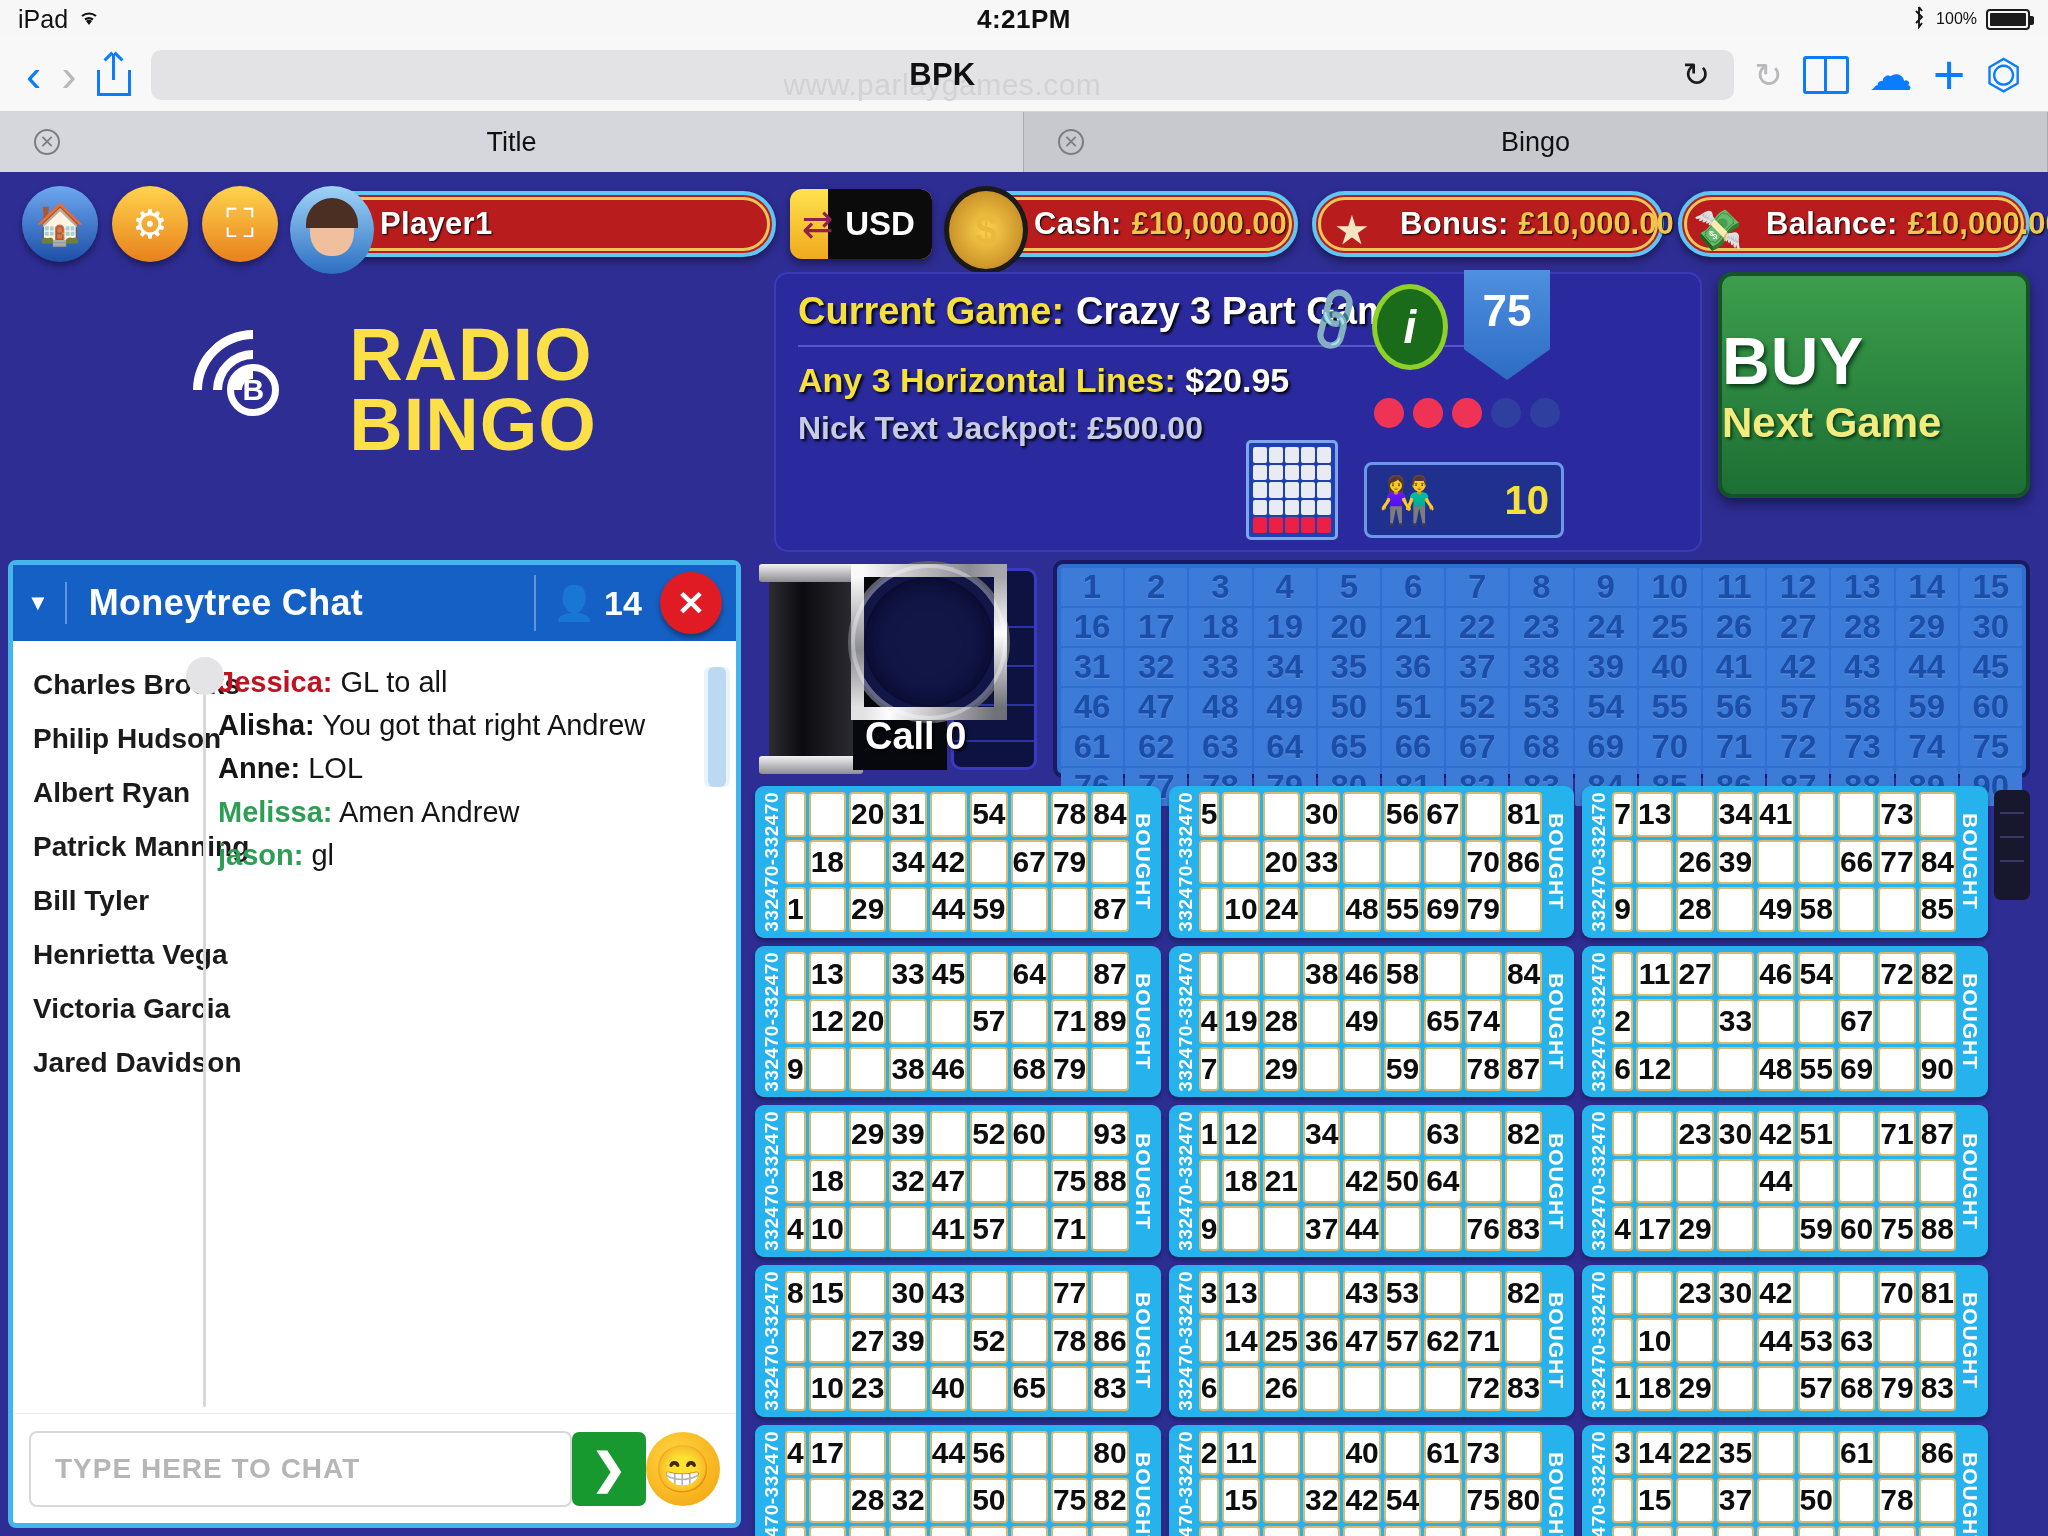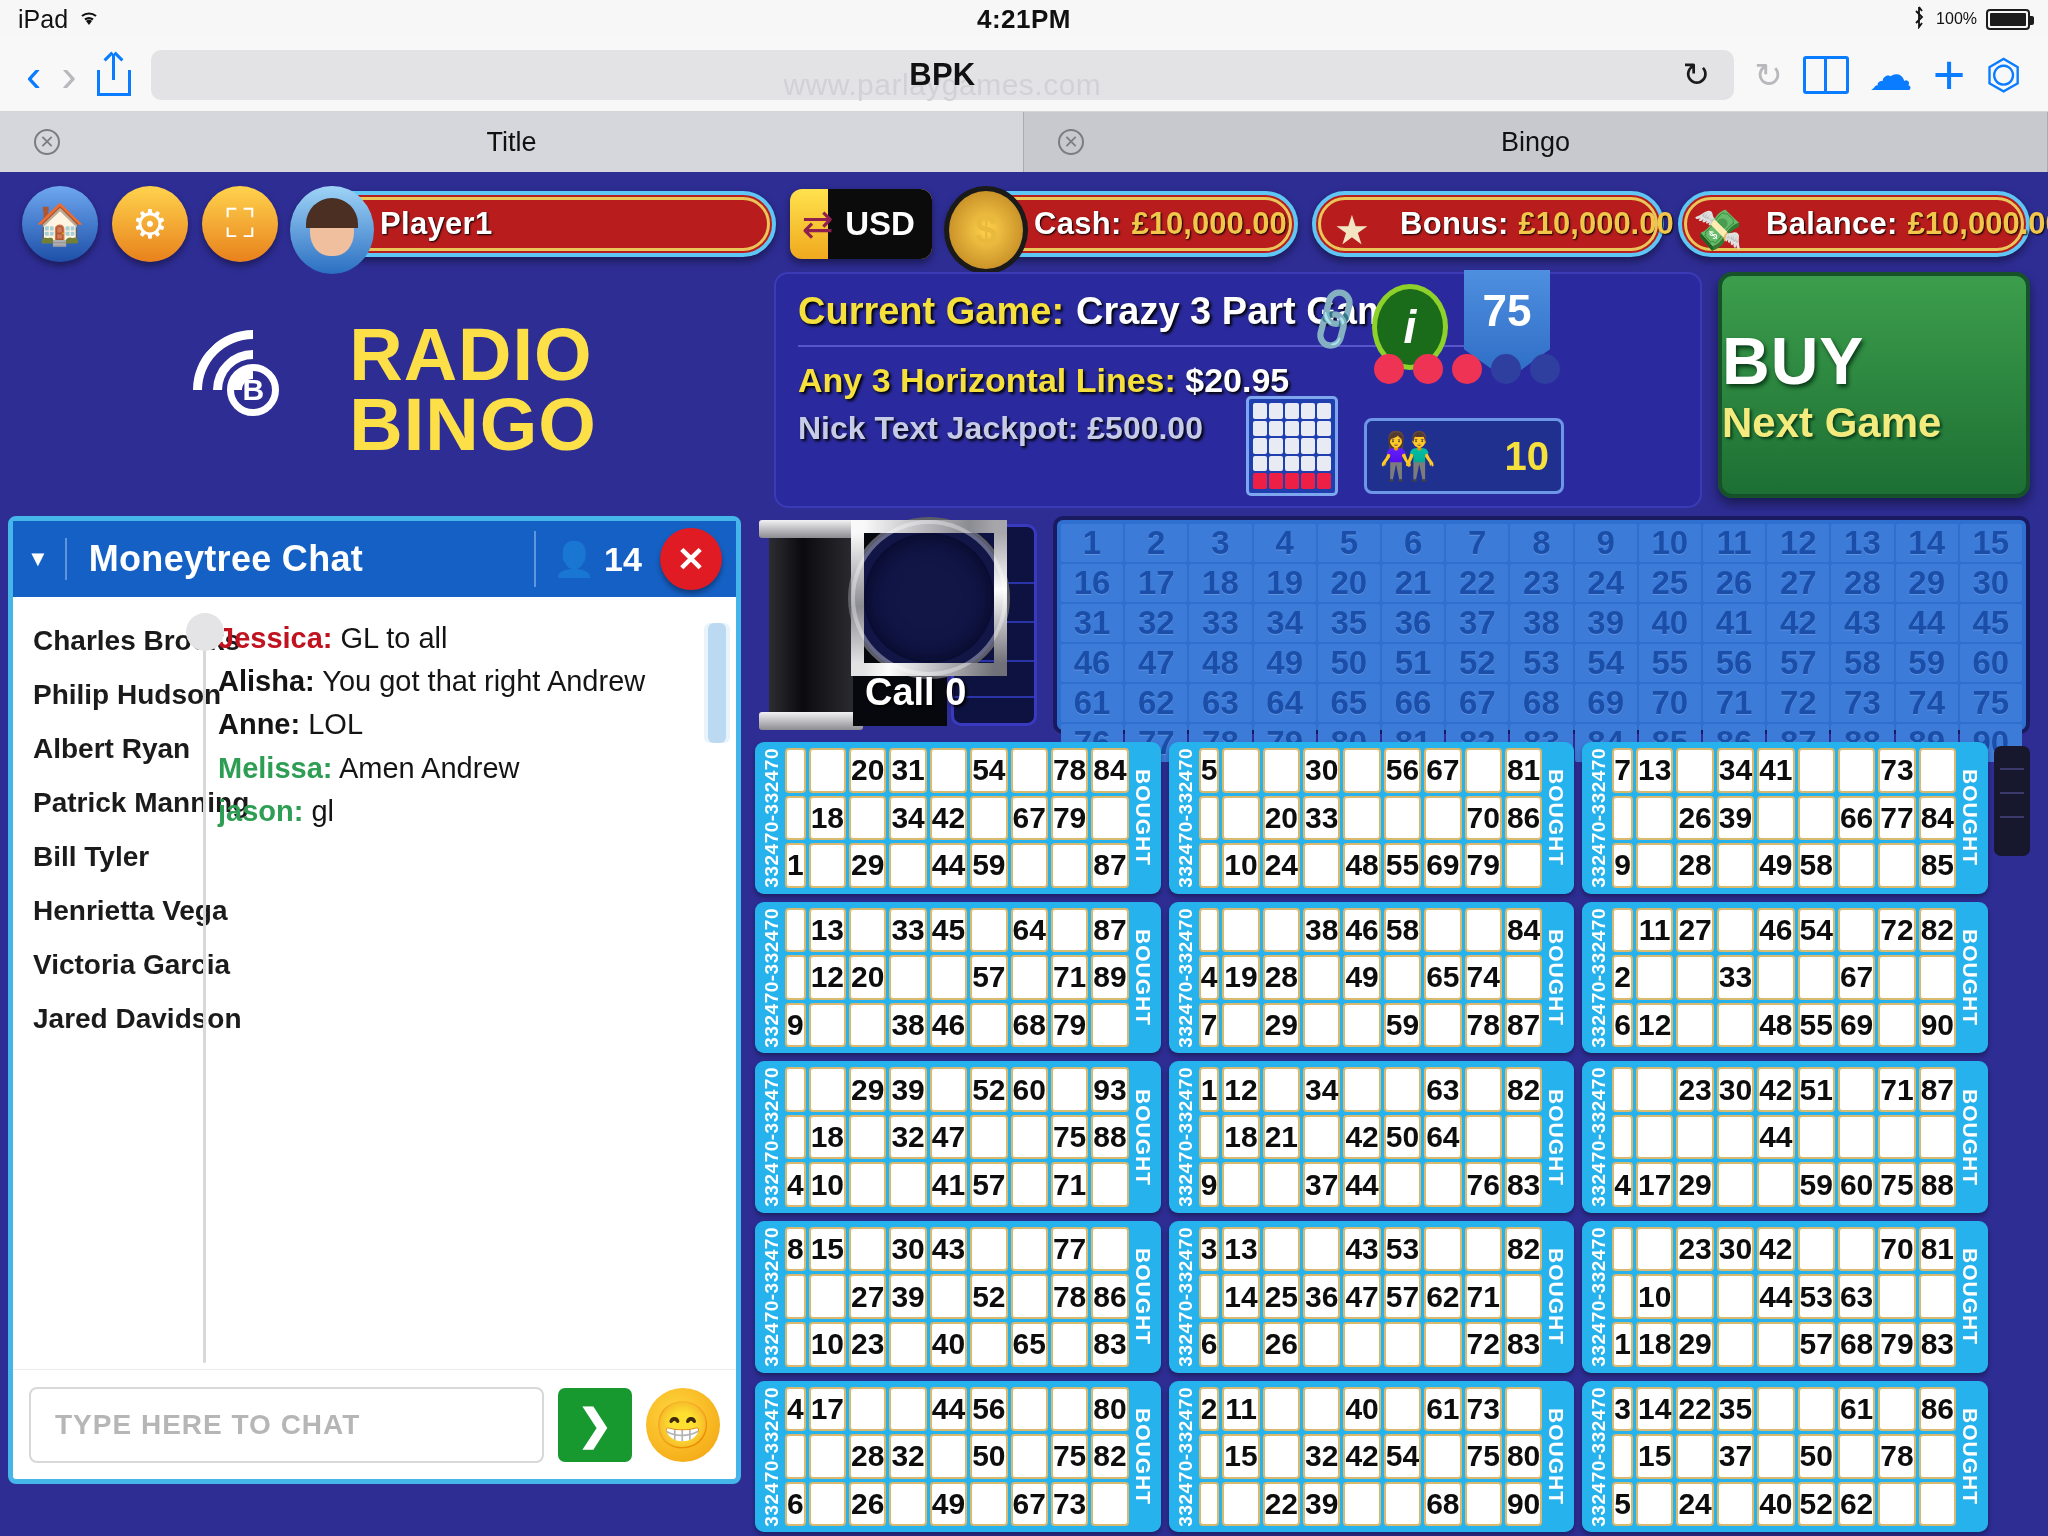--- a/index.html
+++ b/index.html
@@ -131,21 +131,21 @@
   .wave .w1 { width:40px; height:40px; }
   .wave .w2 { width:80px; height:80px; }
   .wave .w3 { width:120px; height:120px; }
   .wave .core { width:52px;height:52px;border:7px solid #fff;border-radius:50%;
      left:50%;top:50%;transform:translate(-50%,-50%); display:flex;
      align-items:center;justify-content:center;color:#fff;font-size:30px;
      font-weight:700; border-right-color:#fff;border-top-color:#fff;border-bottom-color:#fff;}
   #logo-text { color:#fde047; font-size:74px; font-weight:800; line-height:.94;
      letter-spacing:1px; }
 
-  #info-panel { flex:1; height:236px; background:#2a2a9e; border-radius:14px;
+  #info-panel { flex:1; height:280px; background:#2a2a9e; border-radius:14px;
      border:2px solid #3b3bb5; position:relative; padding:16px 22px; }
   #game-title-row { display:flex; align-items:flex-start; }
   .g-label { color:#f5e03c; font-size:38px; font-weight:700; text-shadow:2px 2px 3px #000;}
   .g-name  { color:#fff; font-size:38px; font-weight:700; margin-left:12px;
      text-shadow:2px 2px 3px #000;}
   #divider { height:2px; background:#5656c9; margin:12px 0 14px 0; width:76%; }
   .prize-line { color:#f5e03c; font-size:34px; font-weight:700; text-shadow:2px 2px 3px #000;}
   .prize-line .amt { color:#fff; }
   .jackpot-line { color:#c6cbe8; font-size:32px; font-weight:700; margin-top:10px;
      text-shadow:2px 2px 3px #000;}
@@ -210,21 +210,21 @@
   #msg-list { flex:1; padding:10px 18px 0 0; }
   .msg { font-size:29px; color:#141414; margin-bottom:9px; line-height:1.18; }
   .msg b { font-weight:700; }
   .msg .nm-red   { color:#c1121f; }
   .msg .nm-green { color:#2e9e54; }
   .msg .nm-black { color:#141414; }
   #chat-scroll { width:26px; background:#e9f3fb; border-radius:6px; margin:12px 6px 0 0;
      position:relative; height:120px; }
   #chat-scroll i { position:absolute; left:4px; right:4px; background:#bcd9f2;
      border-radius:6px; top:0; bottom:0; }
-  #chat-foot { height:110px; display:flex; align-items:center; gap:14px; padding:0 16px;
+  #chat-foot { height:110px; display:flex; align-items:center; gap:0; padding:0 16px;
      border-top:1px solid #ececec; }
   #chat-input { flex:1; height:76px; border:2px solid #d8d8d8; border-radius:8px;
      font-size:28px; color:#b6b6b6; display:flex; align-items:center; padding:0 24px;
      font-weight:700; letter-spacing:1px; }
   #send-btn { width:74px; height:74px; background:#17992f; border-radius:7px;
      color:#fff; font-size:42px; font-weight:700; display:flex; align-items:center;
      justify-content:center; }
   #emoji-btn { width:74px; height:74px; border-radius:50%;
      background:radial-gradient(circle at 40% 35%,#ffd740,#f2a00c);
      display:flex; align-items:center; justify-content:center; font-size:46px; }

